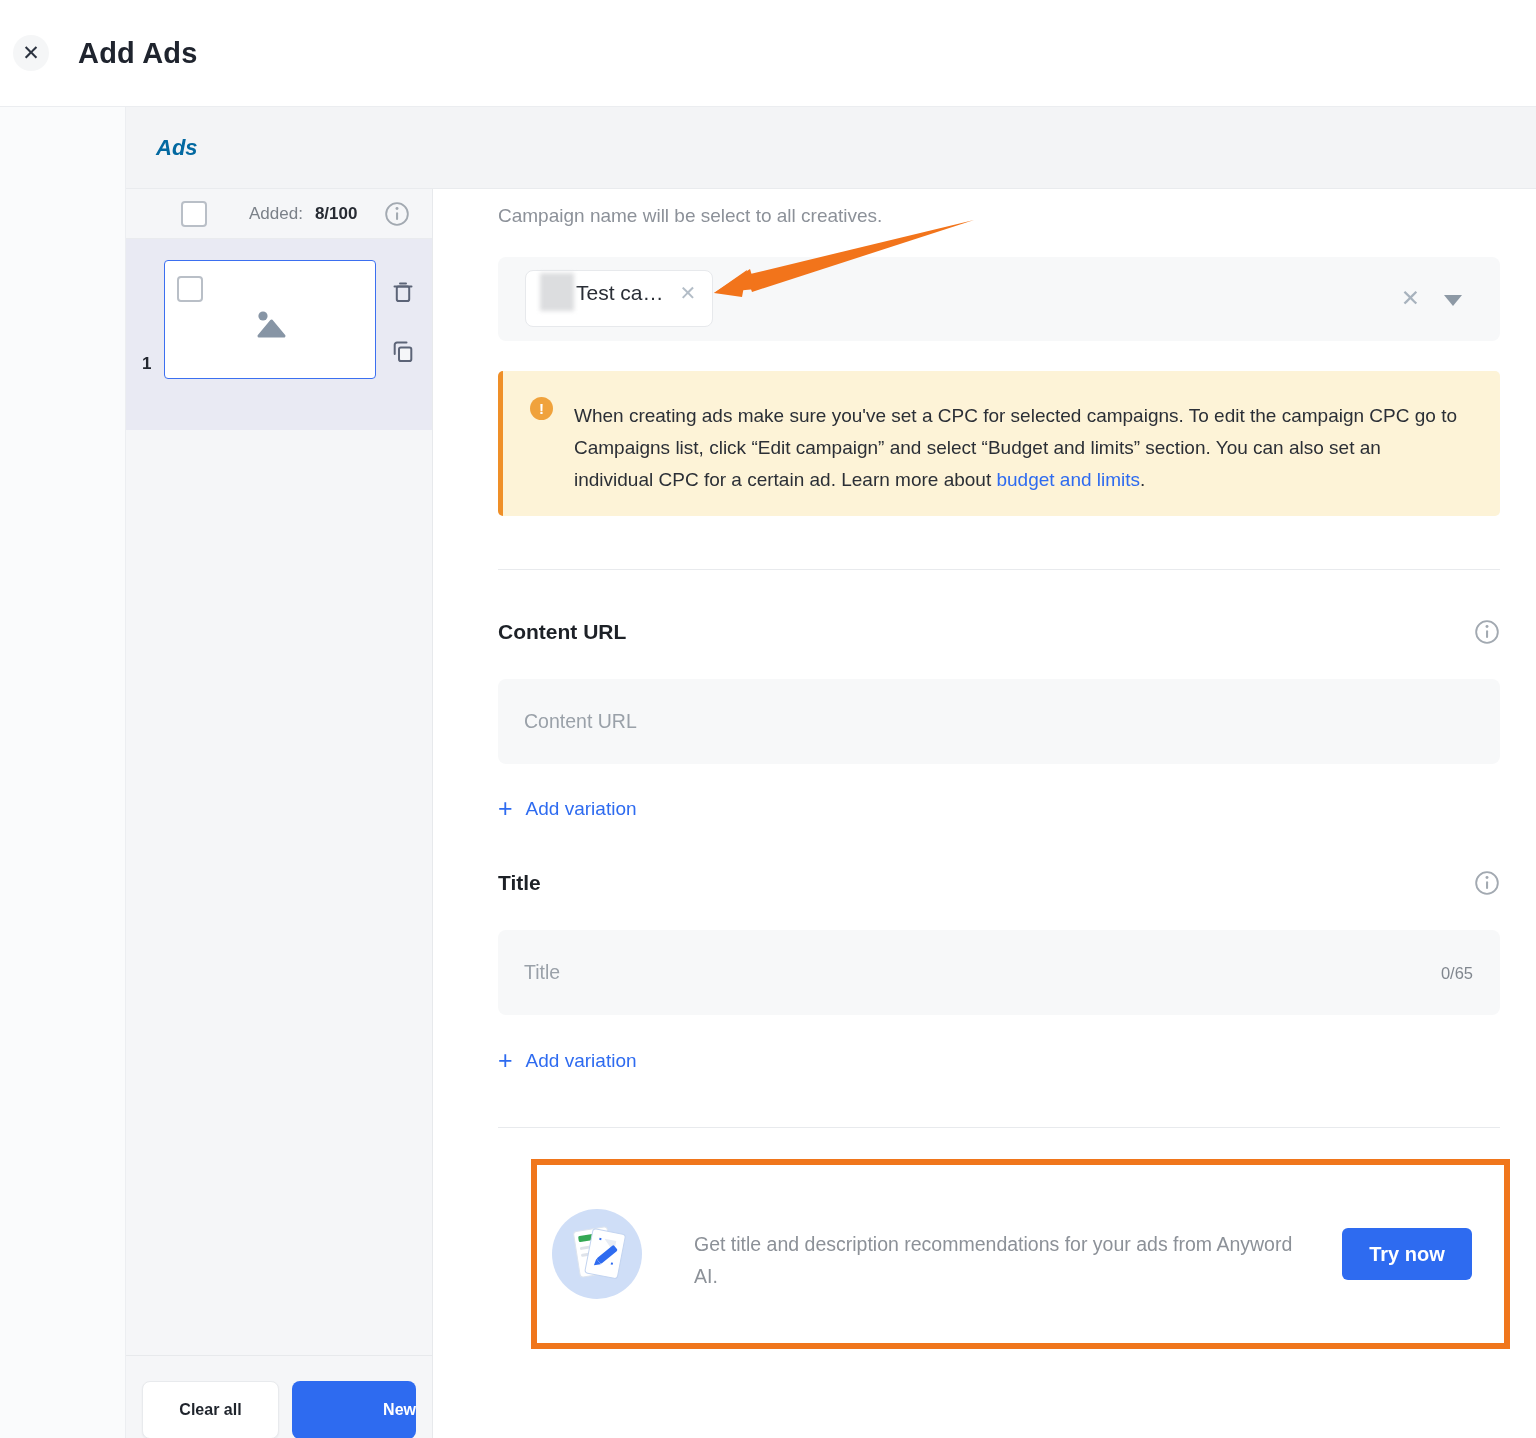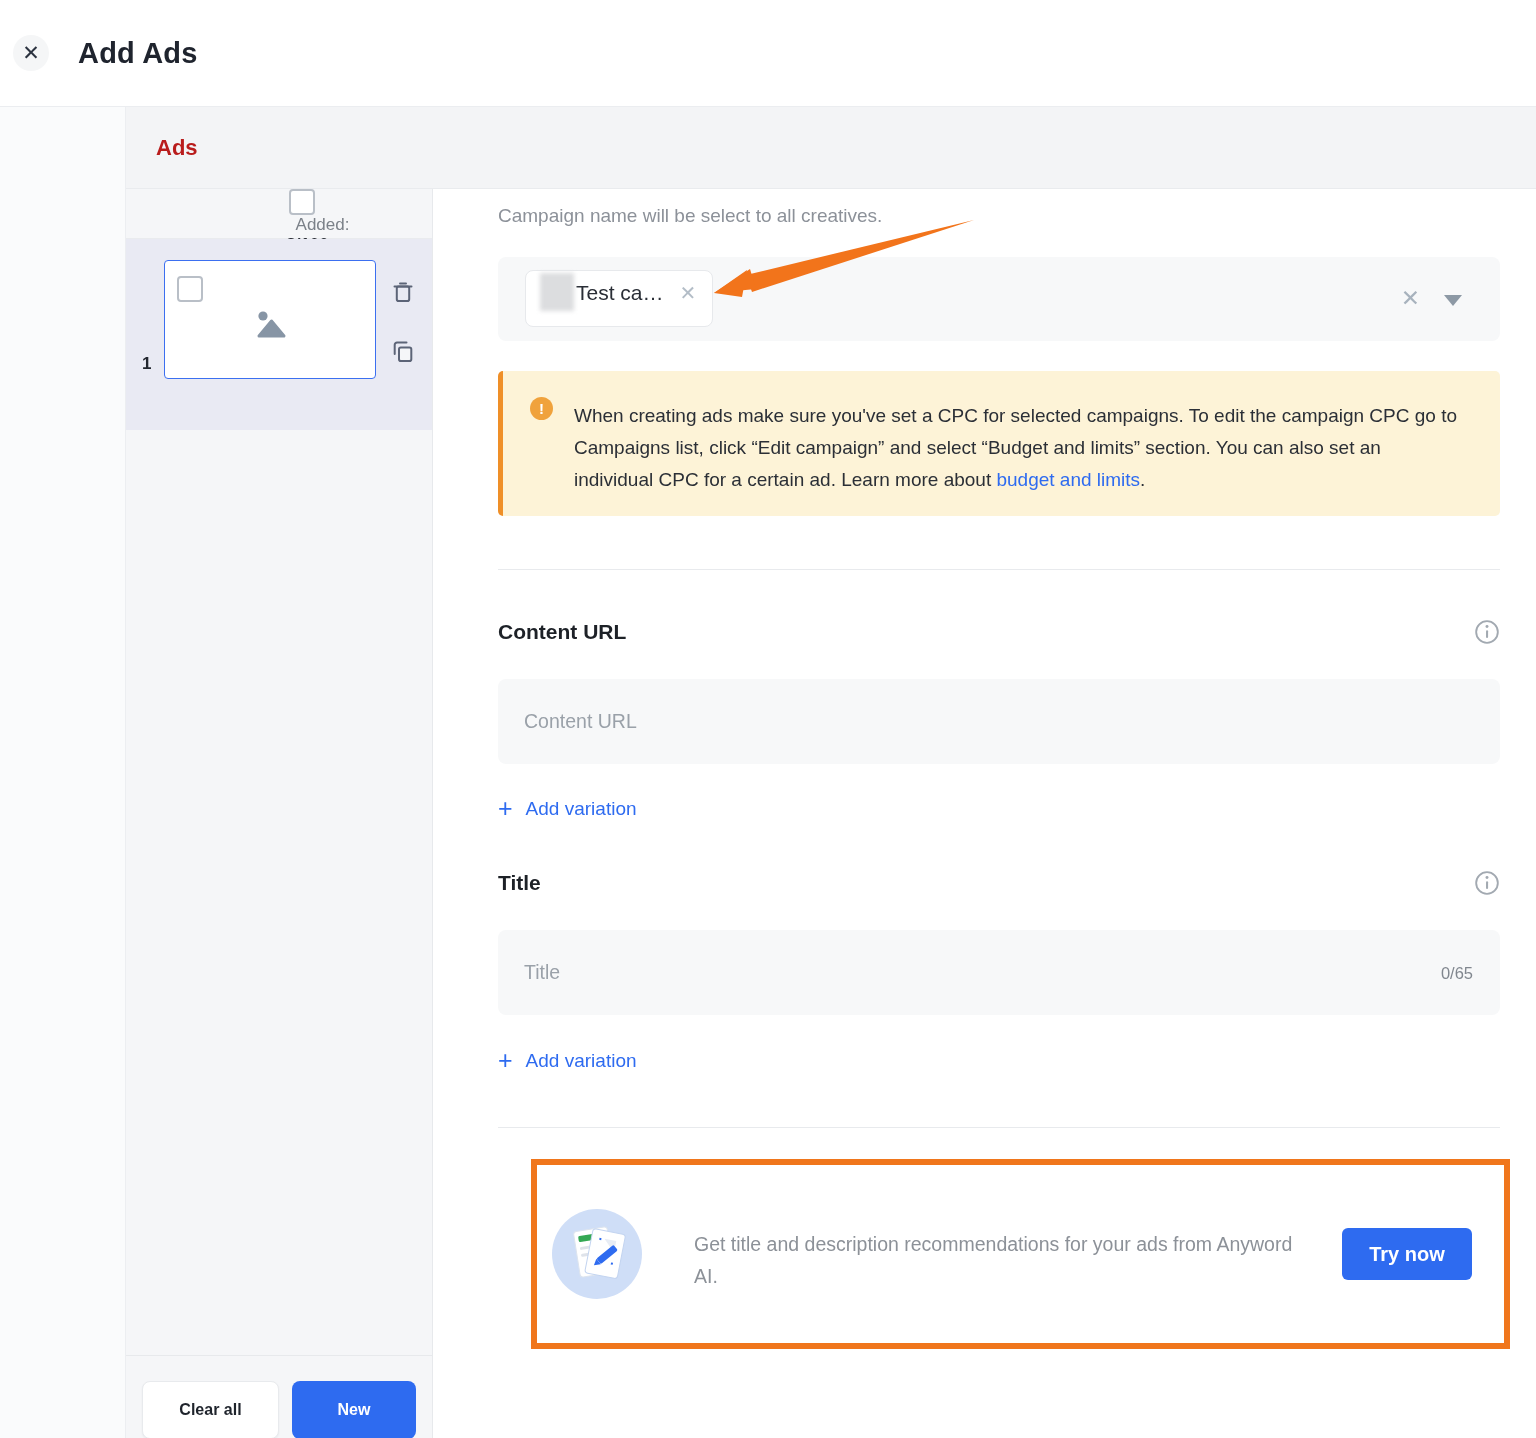--- a/index.html
+++ b/index.html
@@ -13,28 +13,28 @@
                display: flex; align-items: center; justify-content: center;
                font-size: 21px; color: #2c3340; cursor: pointer; }
   .app-title { font-size: 29px; font-weight: 700; color: #1f242e; margin-left: 29px; letter-spacing: .2px; }
 
   
   .page { height: 1331px; background: #fafbfc; }
   .panel { margin-left: 125px; height: 100%; display: flex; flex-direction: column;
            border-left: 1px solid #eceef1; }
   .ads-bar { height: 82px; background: #f3f4f6; border-bottom: 1px solid #e9ebee;
              display: flex; align-items: center; padding-left: 30px; }
-  .ads-title { font-size: 22px; font-weight: 700; color: #b91c1c; }
+  .ads-title { font-size: 22px; font-weight: 700; color: #0369a1; font-style: italic; }
   .panel-body { flex: 1; display: flex; min-height: 0; }
 
   
   .left-col { width: 307px; background: #f5f6f8; border-right: 1px solid #e7e9ec;
               display: flex; flex-direction: column; flex-shrink: 0; }
   .added-row { height: 50px; display: flex; align-items: center; padding: 0 10px 0 55px;
-               border-bottom: 1px solid #e9ebee; flex-direction: column; }
+               border-bottom: 1px solid #e9ebee; }
   .checkbox { width: 26px; height: 26px; background: #fff; border: 2px solid #b9bfc7;
               border-radius: 4px; flex-shrink: 0; cursor: pointer; }
   .added-label { font-size: 17px; color: #7b8189; margin-left: 42px; }
   .added-count { font-size: 17px; font-weight: 700; color: #272b33; margin-left: 12px; }
   .added-row .info-icon { margin-left: auto; margin-right: 12px; }
   .info-icon { width: 26px; height: 26px; display: inline-flex; cursor: pointer; }
   .info-icon svg { width: 100%; height: 100%; }
 
   .thumb-row { height: 191px; background: #e9eaf3; position: relative; }
   .thumb-num { position: absolute; left: 16px; top: 115px; font-size: 17px; font-weight: 700; color: #23272f; }
@@ -44,21 +44,21 @@
   .img-icon { position: absolute; left: 50%; top: 54%; transform: translate(-50%,-50%); width: 42px; height: 34px; }
   .thumb-actions { position: absolute; left: 266px; top: 41px; display: flex; flex-direction: column; gap: 36px; }
   .icon-btn { width: 22px; height: 24px; cursor: pointer; }
   .icon-btn svg { width: 100%; height: 100%; }
   .col-spacer { flex: 1; }
   .col-footer { border-top: 1px solid #e7e9ec; padding: 25px 0 0 16px; height: 83px;
                 display: flex; gap: 13px; }
   .btn { border: none; border-radius: 8px; font-family: inherit; font-size: 16px; font-weight: 600; cursor: pointer; }
   .btn-clear { width: 137px; height: 58px; background: #fff; border: 1px solid #e8eaed;
                color: #1f242c; box-shadow: 0 1px 2px rgba(20,30,60,.05); }
-  .btn-new { width: 124px; height: 58px; background: #2e6bf0; color: #fff; }
+  .btn-new { width: 124px; height: 58px; background: #2e6bf0; color: #fff; text-align: right; }
 
   
   .main-col { flex: 1; background: #ffffff; padding: 16px 36px 0 65px; position: relative; min-width: 0; }
   .campaign-note { font-size: 19px; color: #8c9199; }
 
   .select-field { margin-top: 30px; height: 84px; background: #f7f8f9; border-radius: 8px; position: relative; cursor: pointer; }
   .chip { position: absolute; left: 27px; top: 13px; height: 57px; background: #fff;
           border: 1px solid #e7e9ec; border-radius: 8px; display: flex; align-items: center; padding: 0 16px 12px 14px; }
   .chip-redacted { width: 34px; height: 38px; background: #dcdddf; filter: blur(2px);
                    align-self: flex-end; margin-bottom: 3px; }

